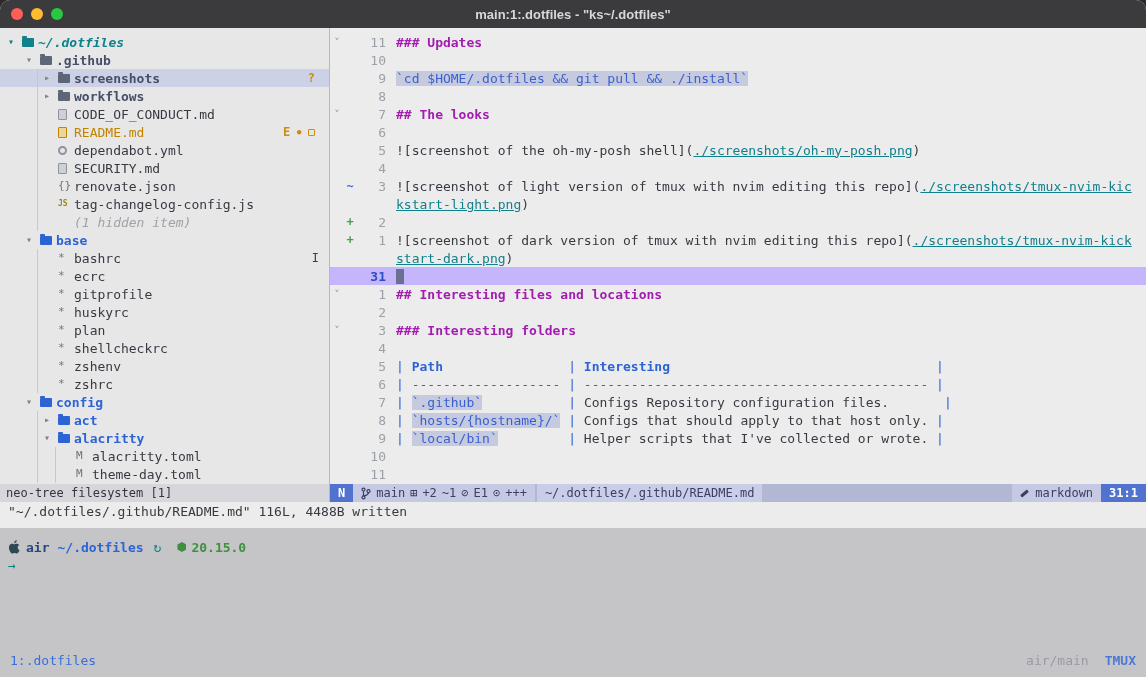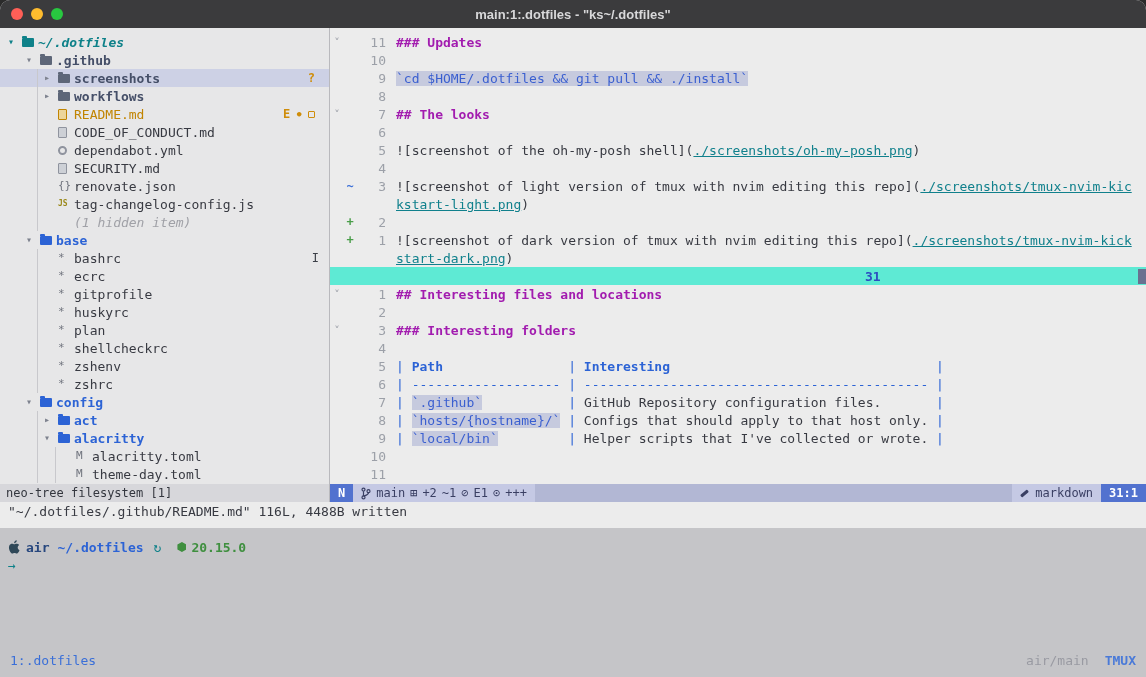--- a/index.html
+++ b/index.html
@@ -40,21 +40,21 @@
   .nrow.modified .lbl{color:#c18401;}
   .nrow.hidden .lbl{color:#a0a1a7;font-style:italic;}
   .badges{margin-left:auto;margin-right:14px;display:flex;align-items:center;gap:5px;color:#cf8d0a;font-weight:bold;font-size:12px;}
   .bsq{width:7px;height:7px;border:1.5px solid #cf8d0a;display:inline-block;box-sizing:border-box;border-radius:1px;}
   .bdot{font-size:13px;}
   .ibeam{margin-left:auto;margin-right:10px;color:#3c3f47;font-size:12px;}
 
   
   .editor{flex:1;background:#ececec;padding-top:5px;overflow:hidden;font-size:13px;}
   .eline{height:18px;display:flex;align-items:center;}
-  .eline.cursorline{background:#5eead4;justify-content:space-between;}
+  .eline.cursorline{background:#c4b5fd;}
   .fold{width:14px;flex:0 0 14px;color:#9ca0a8;text-align:center;font-size:11px;}
   .sign{width:12px;flex:0 0 12px;text-align:center;font-size:12px;font-weight:bold;}
   .sign.add{color:#4a9e4a;}
   .sign.change{color:#3a6fd8;}
   .num{width:30px;flex:0 0 30px;text-align:right;color:#9ca0a8;}
   .num.curnum{color:#2d4fc0;font-weight:bold;}
   .txt{margin-left:10px;white-space:pre;}
   .cursor{display:inline-block;width:8px;height:15px;background:#6a7190;vertical-align:-3px;}
   .sg-h{color:#a21caf;font-weight:bold;}
   .sg-t{color:#383a42;}
@@ -141,48 +141,48 @@
           </div>
           <div class="nrow dirdark">
             <span class="guide"></span>
             <span class="guide line"></span>
             <span class="arrow">▸</span>
             <span class="icell">
               <span class="ic-folder"></span>
             </span>
             <span class="lbl">workflows</span>
           </div>
+          <div class="nrow file">
+            <span class="guide"></span>
+            <span class="guide line"></span>
+            <span class="arrow"></span>
+            <span class="icell">
+              <span class="ic-file"></span>
+            </span>
+            <span class="lbl">CODE_OF_CONDUCT.md</span>
+          </div>
           <div class="nrow modified">
             <span class="guide"></span>
             <span class="guide line"></span>
             <span class="arrow"></span>
             <span class="icell">
               <span class="ic-file"></span>
             </span>
             <span class="lbl">README.md</span>
             <span class="badges">
               <span class="btext">E</span>
               <span class="bdot">•</span>
               <span class="bsq"></span>
             </span>
           </div>
           <div class="nrow file">
             <span class="guide"></span>
             <span class="guide line"></span>
             <span class="arrow"></span>
             <span class="icell">
-              <span class="ic-file"></span>
-            </span>
-            <span class="lbl">CODE_OF_CONDUCT.md</span>
-          </div>
-          <div class="nrow file">
-            <span class="guide"></span>
-            <span class="guide line"></span>
-            <span class="arrow"></span>
-            <span class="icell">
               <span class="ic-circle"></span>
             </span>
             <span class="lbl">dependabot.yml</span>
           </div>
           <div class="nrow file">
             <span class="guide"></span>
             <span class="guide line"></span>
             <span class="arrow"></span>
             <span class="icell">
               <span class="ic-file"></span>
@@ -462,21 +462,21 @@
           <div class="eline">
             <span class="fold"></span>
             <span class="sign"></span>
             <span class="num">6</span>
             <span class="txt"><span class="sg-d">| ------------------- | -------------------------------------------- |</span></span>
           </div>
           <div class="eline">
             <span class="fold"></span>
             <span class="sign"></span>
             <span class="num">7</span>
-            <span class="txt"><span class="sg-d">| </span><span class="sg-c">`.github`</span><span class="sg-t">          </span><span class="sg-d"> | </span><span class="sg-t">GitHub Repository configuration files.      </span><span class="sg-d"> |</span></span>
+            <span class="txt"><span class="sg-d">| </span><span class="sg-c">`.github`</span><span class="sg-t">          </span><span class="sg-d"> | </span><span class="sg-t">Configs Repository configuration files.      </span><span class="sg-d"> |</span></span>
           </div>
           <div class="eline">
             <span class="fold"></span>
             <span class="sign"></span>
             <span class="num">8</span>
             <span class="txt"><span class="sg-d">| </span><span class="sg-c">`hosts/{hostname}/`</span><span class="sg-d"> | </span><span class="sg-t">Configs that should apply to that host only.</span><span class="sg-d"> |</span></span>
           </div>
           <div class="eline">
             <span class="fold"></span>
             <span class="sign"></span>
@@ -511,20 +511,21 @@
         </svg>
         <span>main</span>
         <span class="op">⊞</span>
         <span>+2</span>
         <span>~1</span>
         <span class="op">⊘</span>
         <span>E1</span>
         <span class="op">⊙</span>
         <span>+++</span>
       </span>
+      <span class="seg path">~/.dotfiles/.github/README.md</span>
       <span class="spacer"></span>
       <span class="seg ft">
         <span class="pencil"></span>
         <span>markdown</span>
       </span>
       <span class="seg pos">31:1</span>
     </div>
   </div>
 
   <div class="cmdline">"~/.dotfiles/.github/README.md" 116L, 4488B written</div>

